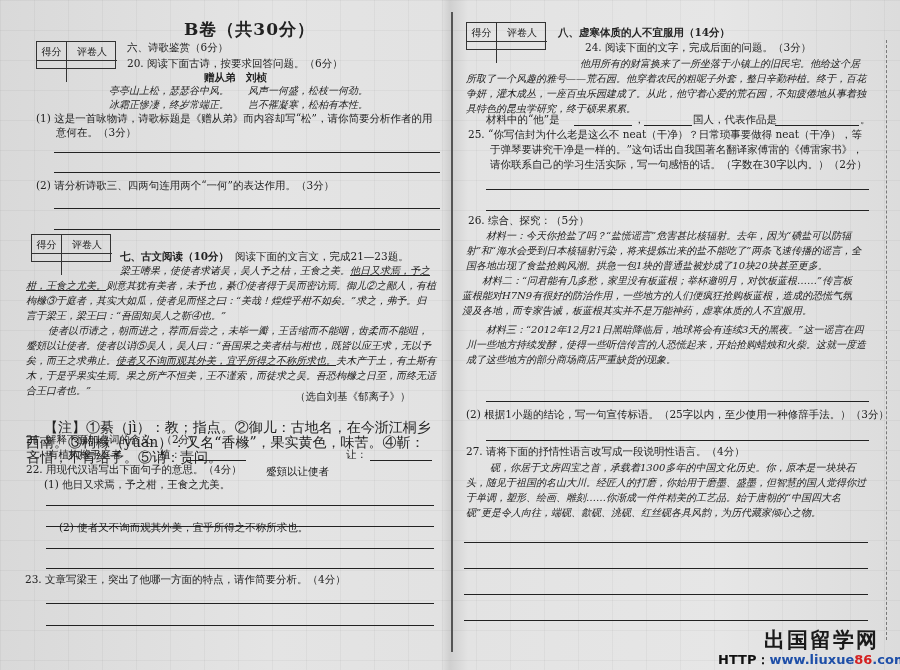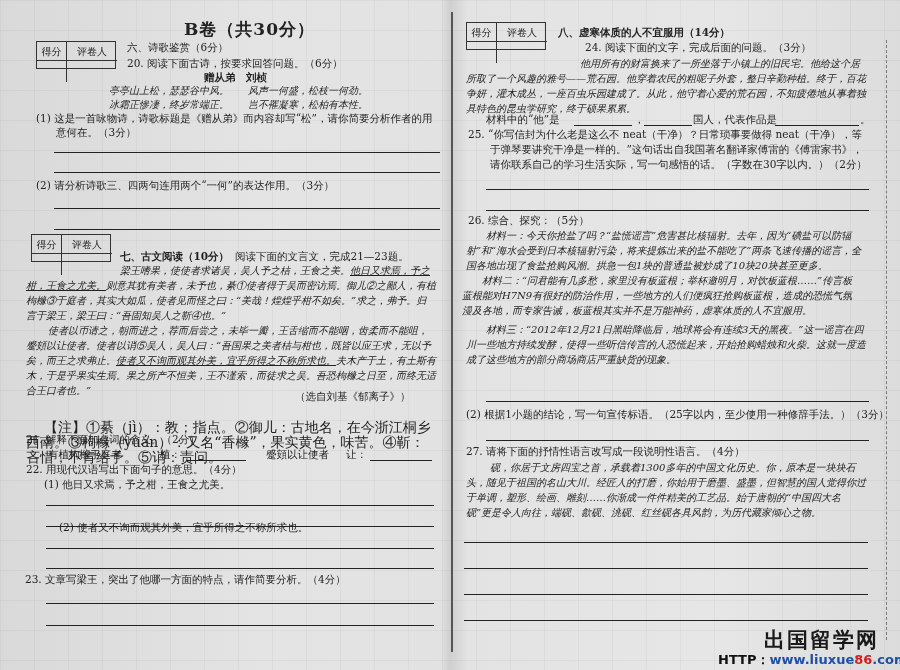--- a/index.html
+++ b/index.html
@@ -110,21 +110,21 @@
     <div class="para kai" style="left:-4px;top:263px;width:410px;text-indent:94px;line-height:15px;">
       <span>梁王嗜果，使使者求诸吴，吴人予之桔，王食之美。</span><span class="u">他日又求焉，予之柑，王食之尤美。</span><span>则意其犹有美者，未予也，綦①使者得于吴而密访焉。御儿②之鄙人，有植枸橼③于庭者，其实大如瓜，使者见而怪之曰：“美哉！煌煌乎柑不如矣。”求之，弗予。归言于梁王，梁王曰：“吾固知吴人之靳④也。”</span>
     </div>
     <div class="abs" style="left:265px;top:389px;">（选自刘基《郁离子》）</div>
     <div class="para" style="left:-4px;top:420px;width:410px;text-indent:18px;font-size:14px;">【注】①綦（jì）：教；指点。②御儿：古地名，在今浙江桐乡西南。③枸橼（yuán）：又名“香橼”，果实黄色，味苦。④靳：吝惜，不肯给予。⑤诮：责问。</div>
 
     <div class="abs" style="left:-4px;top:432px;">21. 解释下面加点词的含义。（2分）</div>
     <div class="abs" style="left:18px;top:447px;">有植枸橼于庭者</div>
     <div class="abs" style="left:130px;top:447px;">植：</div>
     <div class="line" style="left:156px;top:460px;width:60px;"></div>
-    <div class="abs" style="left:236px;top:447px;">蹙頞以让使者</div>
+    <div class="abs" style="left:236px;top:464px;">蹙頞以让使者</div>
     <div class="abs" style="left:316px;top:447px;">让：</div>
     <div class="line" style="left:340px;top:460px;width:62px;"></div>
 
     <div class="abs" style="left:-4px;top:462px;">22. 用现代汉语写出下面句子的意思。（4分）</div>
     <div class="abs" style="left:14px;top:477px;">(1) 他日又求焉，予之柑，王食之尤美。</div>
     <div class="line" style="left:16px;top:505px;width:388px;"></div>
     <div class="line" style="left:16px;top:526px;width:388px;"></div>
     <div class="abs" style="left:14px;top:520px;margin-left:15px;">(2) 使者又不询而观其外美，宜乎所得之不称所求也。</div>
     <div class="line" style="left:16px;top:548px;width:388px;"></div>
     <div class="line" style="left:16px;top:568px;width:388px;"></div>

